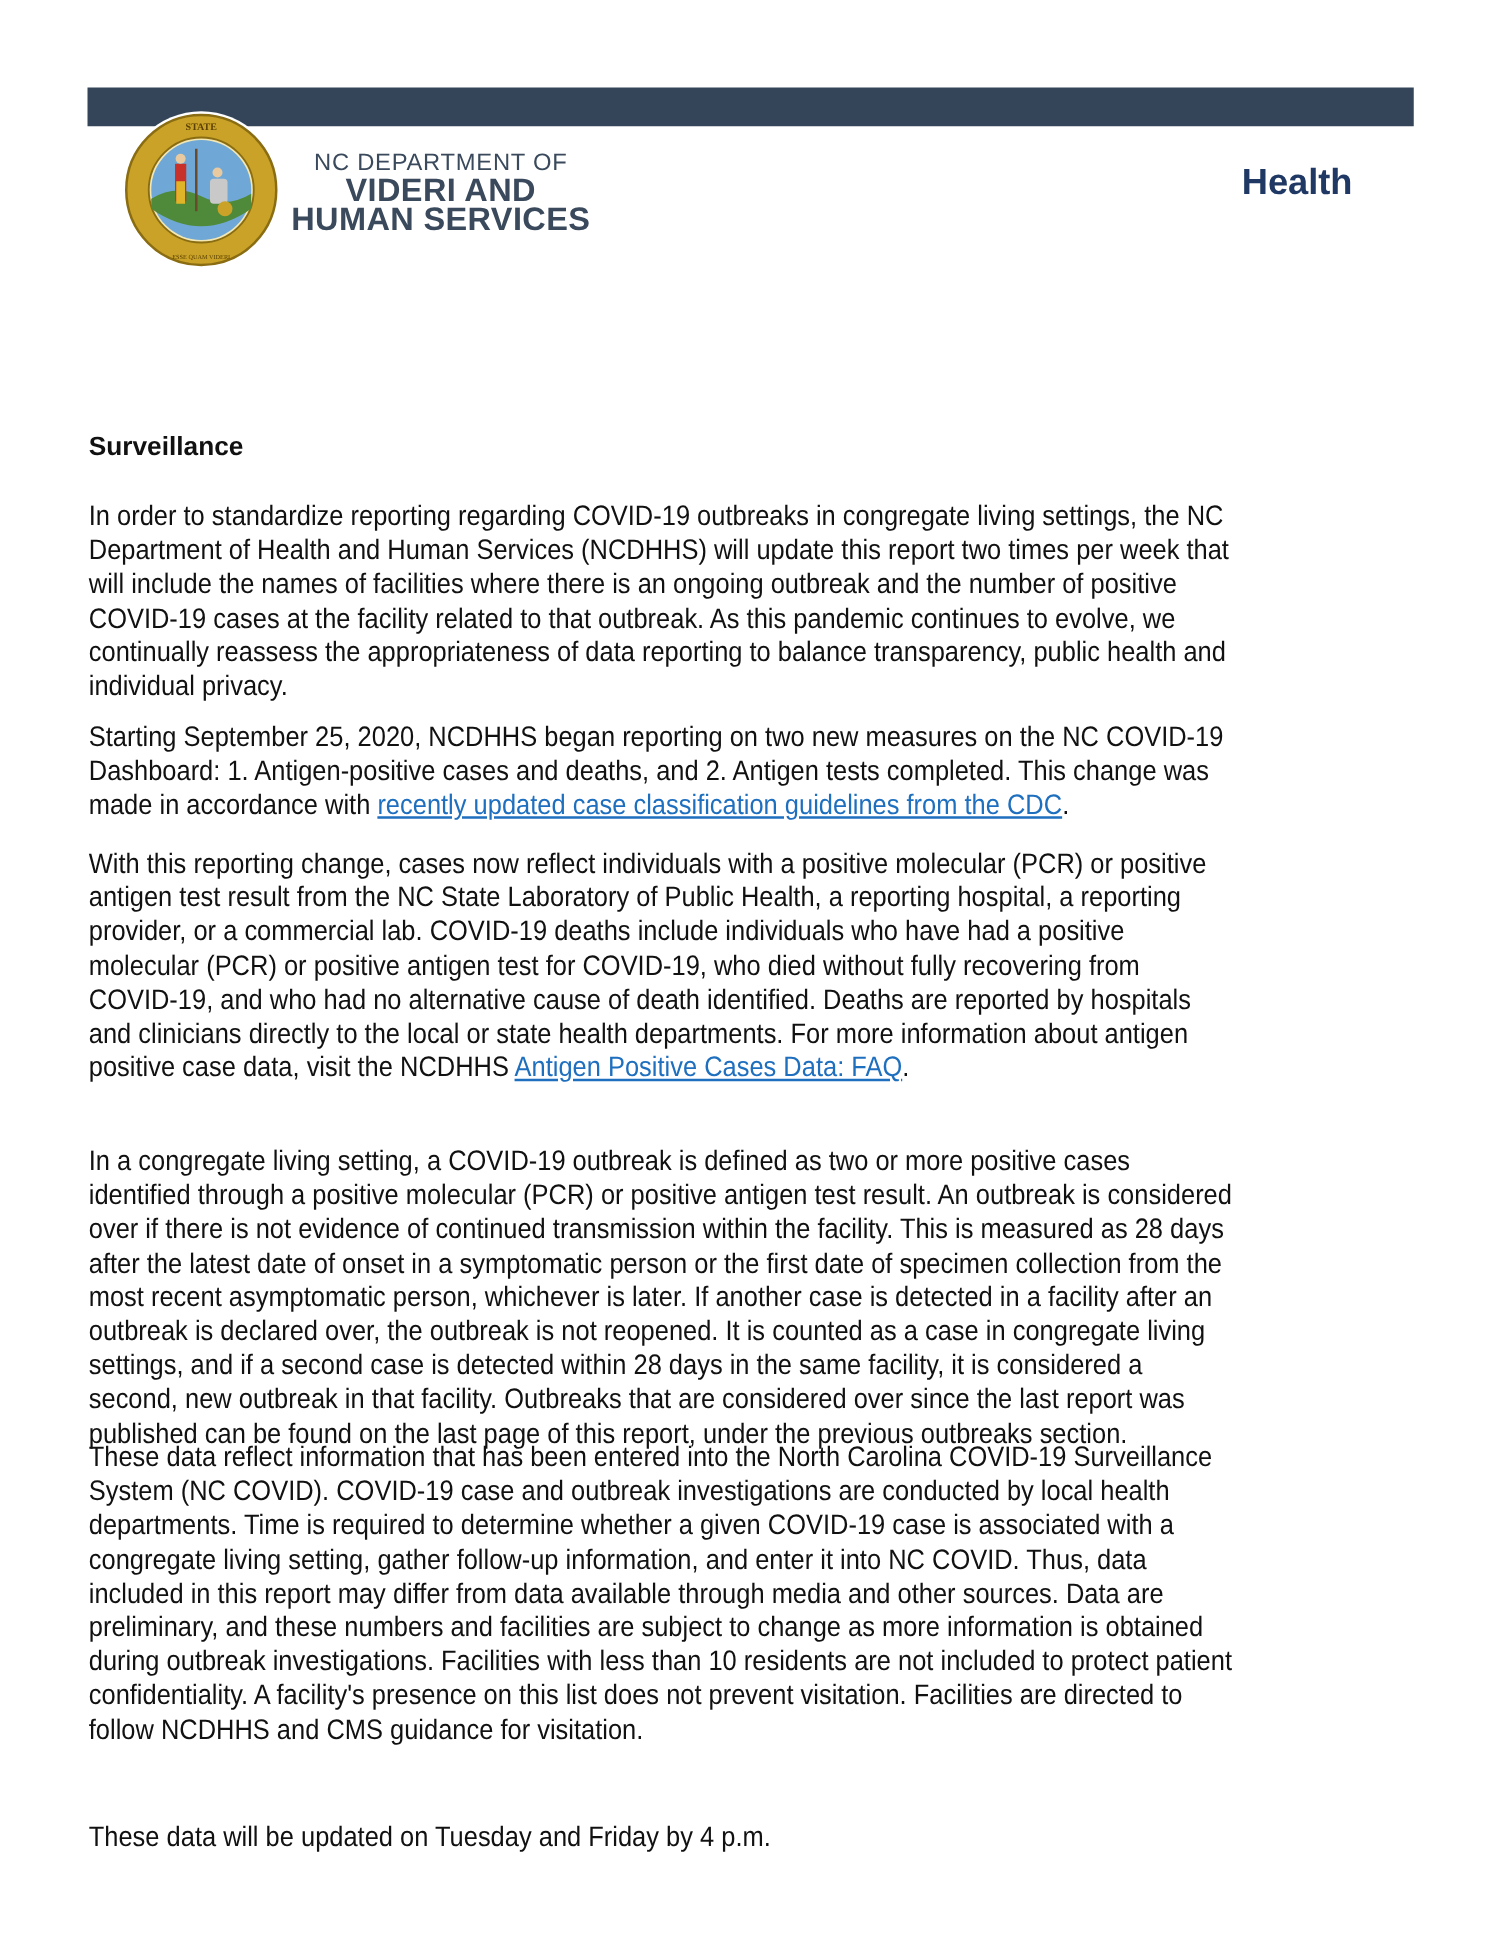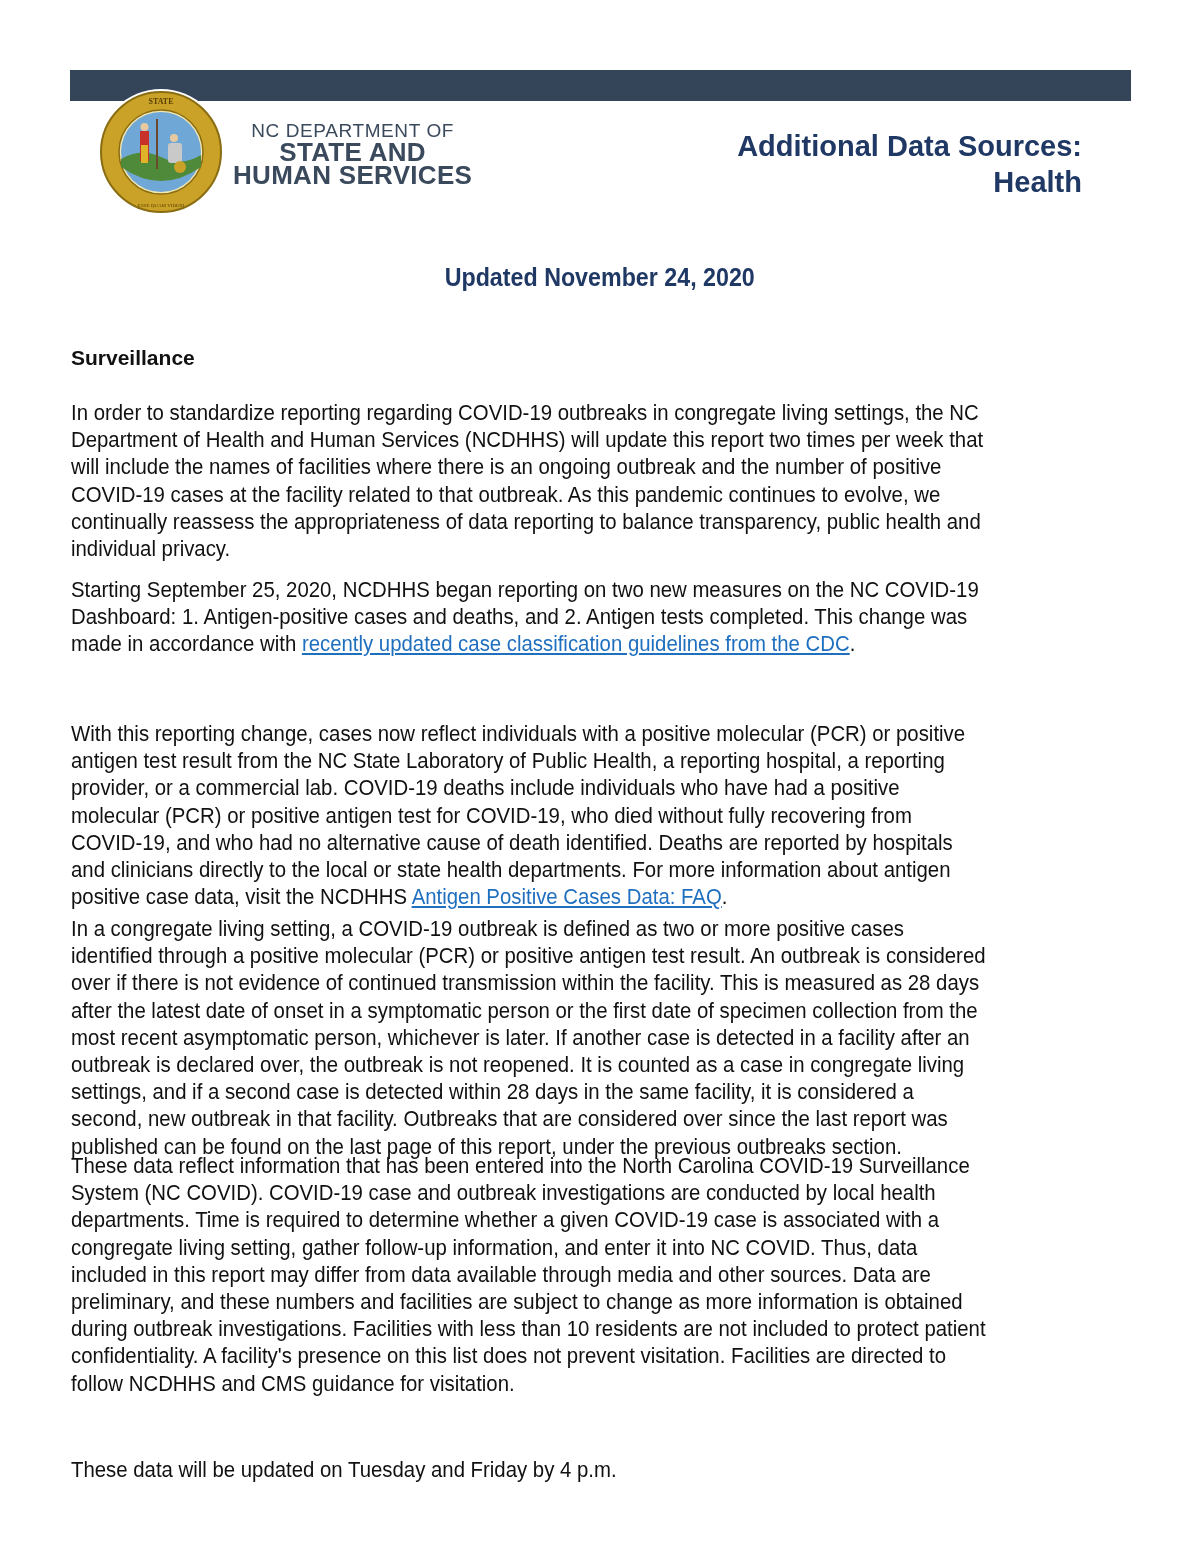--- a/index.html
+++ b/index.html
@@ -34,51 +34,49 @@
   <rect x="60" y="32" width="2" height="50" fill="#6b4a2b"></rect>
   <rect x="72" y="56" width="14" height="20" rx="3" fill="#c9c9c9"></rect>
   <circle cx="78" cy="51" r="4" fill="#e8c9a0"></circle>
   <circle cx="84" cy="80" r="6" fill="#c9a227"></circle>
   <text x="65" y="17" font-size="8" text-anchor="middle" fill="#5a3f00" font-family="Liberation Serif, serif" font-weight="bold">STATE</text>
   <text x="65" y="120" font-size="5" text-anchor="middle" fill="#5a3f00" font-family="Liberation Serif, serif">ESSE QUAM VIDERI</text>
 </svg>
 
 <div class="logo-text">
   <div class="logo-line1">NC DEPARTMENT OF</div>
-  <div class="logo-line2">STATE AND</div>
+  <div class="logo-line2">VIDERI AND</div>
   <div class="logo-line2">HUMAN SERVICES</div>
 </div>
 
 <div class="doc-type">
-  <div>Additional Data Sources:</div>
   <div>Health</div>
 </div>
 
 <div class="title">
-  <div><span>Updated November 24, 2020</span></div>
 </div>
 
 <div class="section-heading">Surveillance</div>
 
 <div class="para" style="top:399px">
   <span class="line">In order to standardize reporting regarding COVID-19 outbreaks in congregate living settings, the NC</span>
   <span class="line">Department of Health and Human Services (NCDHHS) will update this report two times per week that</span>
   <span class="line">will include the names of facilities where there is an ongoing outbreak and the number of positive</span>
   <span class="line">COVID-19 cases at the facility related to that outbreak. As this pandemic continues to evolve, we</span>
   <span class="line">continually reassess the appropriateness of data reporting to balance transparency, public health and</span>
   <span class="line">individual privacy.</span>
 </div>
 
 <div class="para" style="top:576px">
   <span class="line">Starting September 25, 2020, NCDHHS began reporting on two new measures on the NC COVID-19</span>
   <span class="line">Dashboard: 1. Antigen-positive cases and deaths, and 2. Antigen tests completed. This change was</span>
   <span class="line"><span>made in accordance with </span><a class="doc-link" href="#">recently updated case classification guidelines from the CDC</a><span>.</span></span>
 </div>
 
-<div class="para" style="top:720px">
+<div class="para" style="top:677px">
   <span class="line">With this reporting change, cases now reflect individuals with a positive molecular (PCR) or positive</span>
   <span class="line">antigen test result from the NC State Laboratory of Public Health, a reporting hospital, a reporting</span>
   <span class="line">provider, or a commercial lab. COVID-19 deaths include individuals who have had a positive</span>
   <span class="line">molecular (PCR) or positive antigen test for COVID-19, who died without fully recovering from</span>
   <span class="line">COVID-19, and who had no alternative cause of death identified. Deaths are reported by hospitals</span>
   <span class="line">and clinicians directly to the local or state health departments. For more information about antigen</span>
   <span class="line"><span>positive case data, visit the NCDHHS </span><a class="doc-link" href="#">Antigen Positive Cases Data: FAQ</a><span>.</span></span>
 </div>
 
 <div class="para" style="top:915px">

